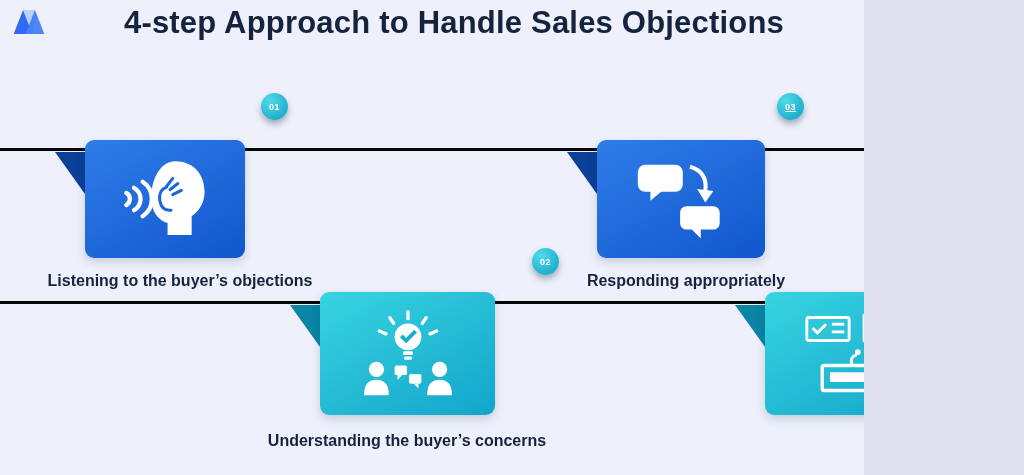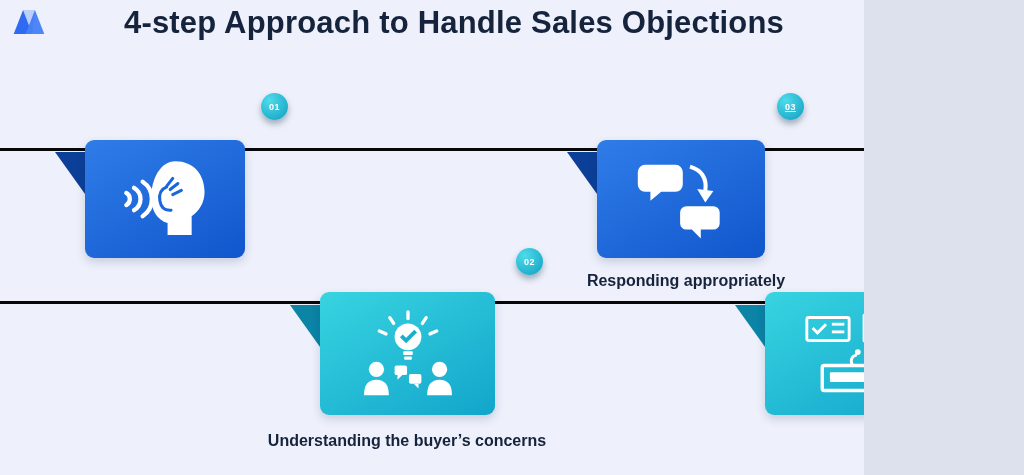--- a/index.html
+++ b/index.html
@@ -42,21 +42,21 @@
   .fold-4 { left:735px; top:305px; }
 
   .badge {
     position:absolute; z-index:3; width:27px; height:27px; border-radius:50%;
     background: radial-gradient(circle at 32% 28%, var(--badge-end,#4fdbea), var(--badge-start,#0f9ec2));
     color:#fff; font-size:9px; font-weight:700; letter-spacing:.5px;
     display:flex; align-items:center; justify-content:center;
     box-shadow: 0 4px 6px rgba(10,40,70,.35);
   }
   .badge-1 { left:261px; top:93px; }
-  .badge-2 { left:516px; top:248px; }
+  .badge-2 { left:532px; top:248px; }
   .badge-3 { left:777px; top:93px;text-decoration:underline; }
   .badge-4 { left:955px; top:248px; }
 
   .step-label {
     position:absolute; z-index:2; text-align:center;
     font-size:16px; font-weight:700; color: var(--text, #15233c); line-height:1.5;
   }
   .label-1 { left:5px;   top:269px; width:350px; }
   .label-2 { left:218px; top:429px; width:378px;text-align:center; }
   .label-3 { left:540px; top:269px; width:292px; }
@@ -95,20 +95,21 @@
         <g fill="none" stroke="#1b66dd" stroke-width="3.5" stroke-linecap="round">
           <path d="M52 32 q-10 4 -8 16 q2 12 13 11"></path>
           <path d="M52 31 l7 -9"></path>
           <path d="M56 35 l9 -7"></path>
           <path d="M59 41 l10 -5"></path>
         </g>
       </svg>
     </span>
   </div>
   <div class="badge badge-1">01</div>
+  <div class="step-label label-1">Listening to the buyer’s objections</div>
 
   <div class="fold cyan fold-2"></div>
   <div class="card cyan card-2">
     <span class="icon">
       <svg viewBox="0 0 100 92" width="96" height="88">
         <g stroke="#fff" stroke-width="3.5" stroke-linecap="round" fill="none">
           <path d="M50 2 v7"></path>
           <path d="M31 8 l4 6"></path>
           <path d="M69 8 l-4 6"></path>
           <path d="M20 22 l7 3"></path>

